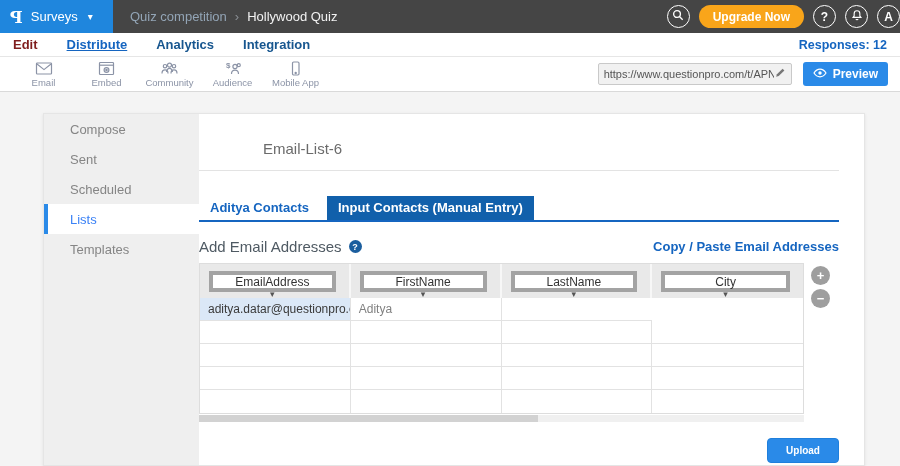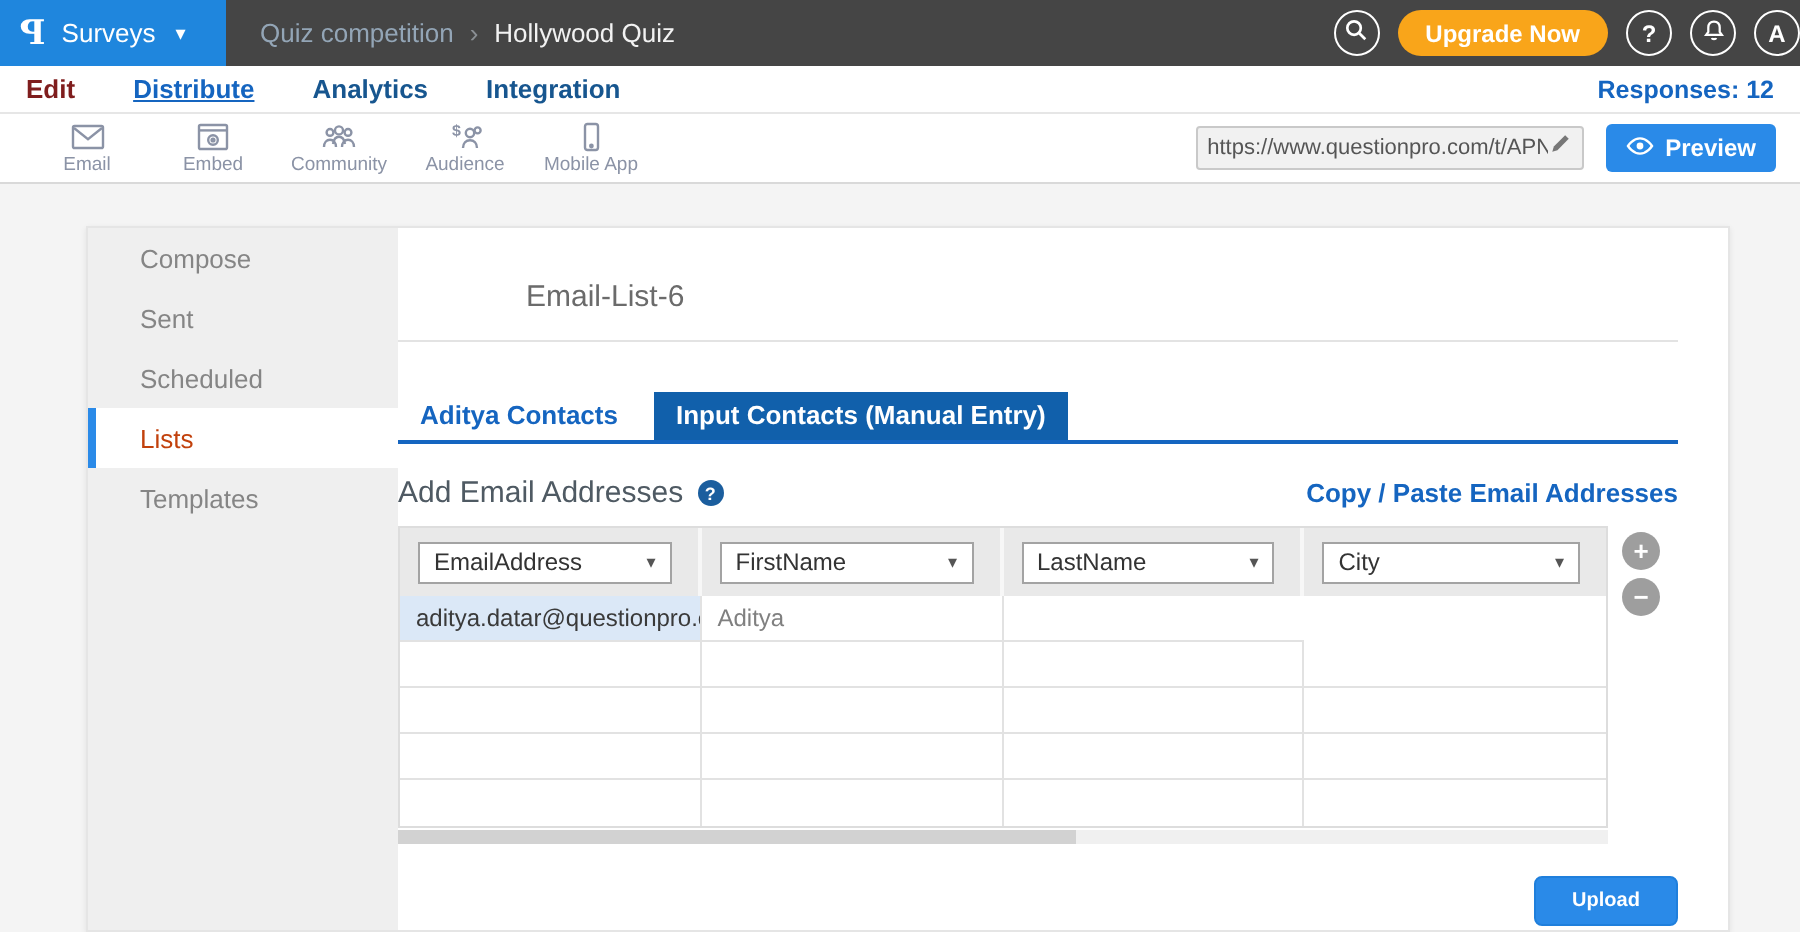--- a/index.html
+++ b/index.html
@@ -35,41 +35,41 @@
   .toolbar-right { margin-left:auto; display:flex; align-items:center; gap:11px; }
   .url-box { width:194px; height:22px; background:#f1f1f1; border:1px solid #c9c9c9; border-radius:2px; display:flex; align-items:center; padding:0 5px; }
   .url-input { flex:1; min-width:0; border:none; background:transparent; font-size:11px; color:#555; font-family:"Liberation Sans",sans-serif; outline:none; }
   .preview-btn { background:#2a8ae8; border:none; color:#fff; height:24px; border-radius:3px; padding:0 10px; font-size:12px; font-weight:bold; display:flex; align-items:center; gap:6px; cursor:pointer; font-family:"Liberation Sans",sans-serif; }
 
   
   .page { position:relative; height:374px; background:#f4f4f4; }
   .card { position:absolute; left:43px; top:21px; right:35px; bottom:0; background:#fff; border:1px solid #e5e5e5; box-shadow:0 1px 3px rgba(0,0,0,.08); display:flex; overflow:hidden; }
   .sidebar { width:155px; background:#efefef; flex-shrink:0; }
   .side-item { height:30px; display:flex; align-items:center; padding-left:26px; font-size:13px; color:#858585; cursor:pointer; }
-  .side-item.active { background:#fff; border-left:4px solid #2a8ae8; padding-left:22px; color:#c2410c; }
+  .side-item.active { background:#fff; border-left:4px solid #2a8ae8; padding-left:22px; color:#3b82f6; }
 
   .content { flex:1; padding:0 25px 0 0; position:relative; }
   .list-title { margin:26px 0 0 64px; font-size:15px; color:#6b6b6b; font-weight:normal; }
   .divider { margin-top:13px; border-top:1px solid #e3e3e3; }
 
   .tabs { margin-top:25px; display:flex; border-bottom:2px solid #1565c0; }
   .tab { font-size:13px; font-weight:bold; padding:4px 11px 5px; color:#1565c0; cursor:pointer; white-space:nowrap; }
   .tab.active { background:#1160ab; color:#fff; margin-left:7px; }
 
   .section-head { margin-top:16px; display:flex; align-items:center; }
   .section-title { font-size:15px; color:#4f5a63; }
   .help-badge { width:13px; height:13px; border-radius:50%; background:#1b5e9e; color:#fff; font-size:9px; font-weight:bold; display:flex; align-items:center; justify-content:center; margin-left:7px; cursor:pointer; }
   .copy-link { margin-left:auto; color:#1565c0; font-size:13px; font-weight:bold; text-decoration:none; cursor:pointer; }
 
   .table-zone { margin-top:8px; display:flex; }
   .grid-table { width:605px; border:1px solid #ddd; }
   .thead { display:grid; grid-template-columns:repeat(4,1fr); background:#e9e9e9; height:34px; }
   .th { display:flex; align-items:center; border-right:2px solid #f7f7f7; }
   .th:last-child { border-right:none; }
-  .hsel { margin-left:9px; width:calc(100% - 22px); height:21px; background:#fff; border:1px solid #a3a3a3; display:flex; align-items:center; justify-content:space-between; padding:0 7px; font-size:12px; color:#333; cursor:pointer; }
+  .hsel { margin-left:9px; width:calc(100% - 22px); height:21px; background:#fff; border:4px solid #a3a3a3; display:flex; align-items:center; justify-content:space-between; padding:0 7px; font-size:12px; color:#333; cursor:pointer;flex-direction:column; }
   .hsel .arrow { font-size:9px; color:#555; }
   .trow { display:grid; grid-template-columns:repeat(4,1fr); }
   .cell { height:23px; border-right:1px solid #e2e2e2; border-bottom:1px solid #e2e2e2; display:flex; align-items:center; padding-left:8px; font-size:12px; color:#808080; background:#fff; overflow:hidden; white-space:nowrap; }
   .cell:last-child { border-right:none; }
   .trow:last-child .cell { border-bottom:none; }
   .cell.email-filled { background:#dbe8f7; color:#3a3a3a; }
   .controls { width:22px; margin-left:7px; display:flex; flex-direction:column; gap:4px; padding-top:3px; }
   .round-btn { width:19px; height:19px; border-radius:50%; background:#9e9e9e; border:none; color:#fff; font-size:13px; font-weight:bold; line-height:17px; text-align:center; cursor:pointer; padding:0; font-family:"Liberation Sans",sans-serif; }
   .hscroll { width:605px; height:7px; background:#f0f0f0; margin-top:1px; cursor:pointer; }
   .hscroll-thumb { width:56%; height:7px; background:#d2d2d2; }

